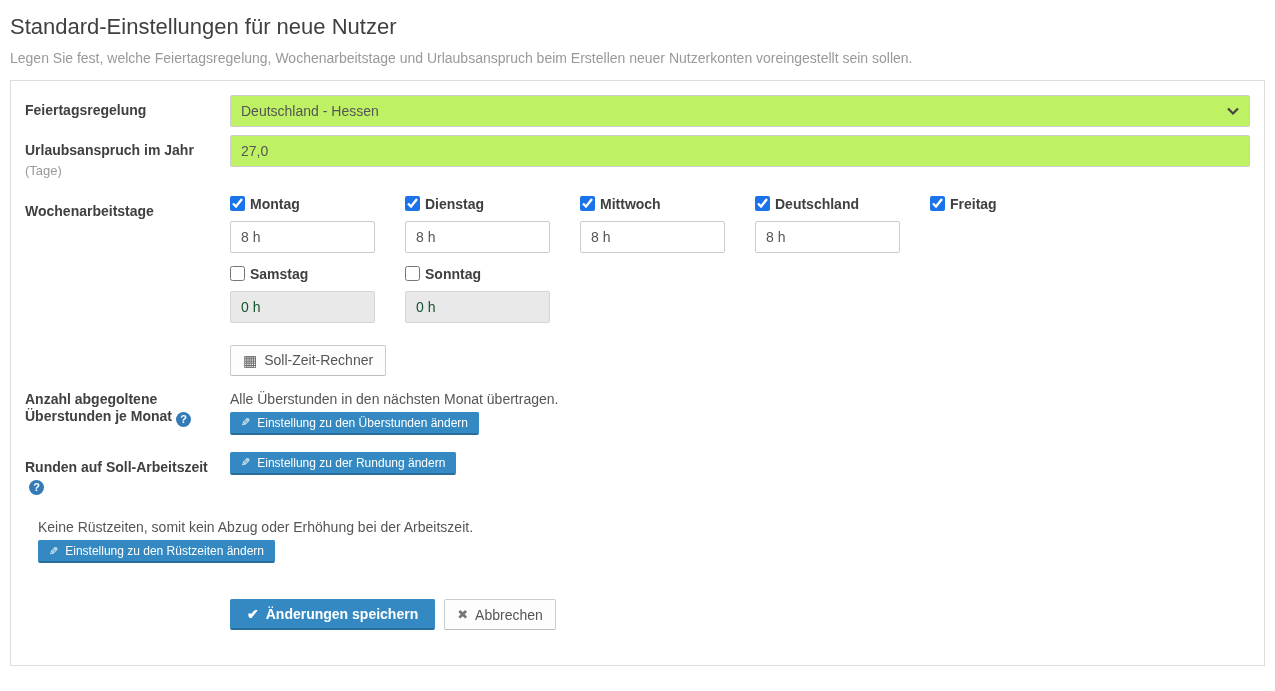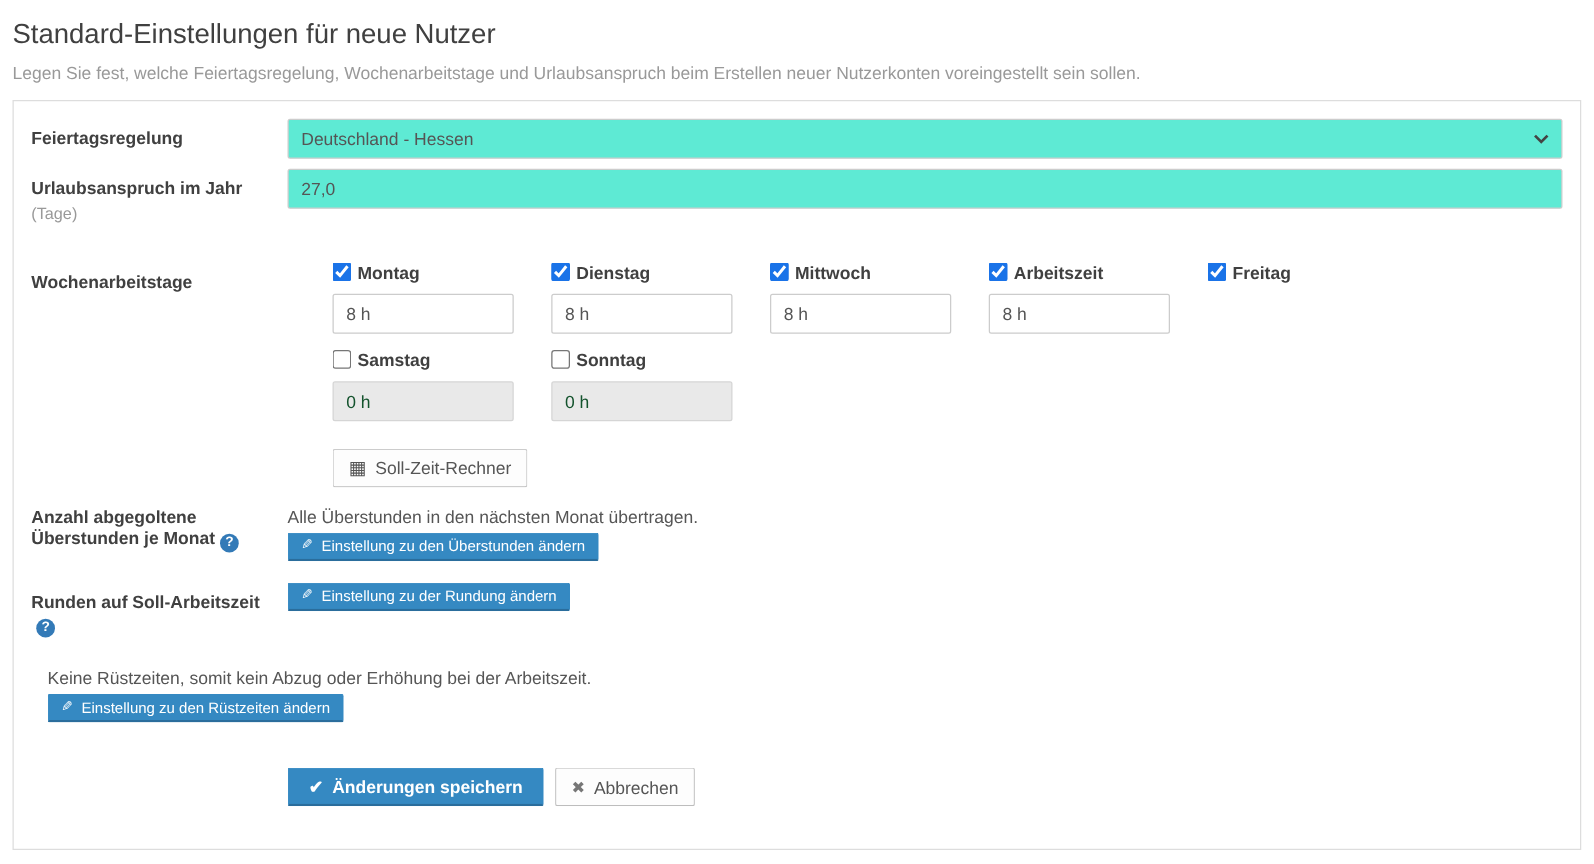--- a/index.html
+++ b/index.html
@@ -13,25 +13,25 @@
   .page{padding:12px 10px 0 10px;}
   .page-title{font-size:22px;font-weight:400;color:var(--title-text);margin:2px 0 10px 0;}
   .page-subtitle{font-size:14px;color:var(--muted-text);margin:0 0 14px 0;}
   .panel{border:1px solid var(--panel-border);background:#fff;padding:14px;min-height:586px;}
   .form-row{display:flex;margin-bottom:8px;}
   .label-col{width:192px;flex:0 0 192px;text-align:left;padding-top:7px;}
   .label-col .lbl{font-size:14px;font-weight:bold;color:var(--title-text);line-height:1.25;}
   .label-col .sublbl{font-size:13px;color:var(--muted-text);margin-top:3px;}
   .control-col{flex:1;margin-left:13px;padding-right:0;}
   .text-input,.select-input{width:100%;height:32px;border:1px solid var(--border);border-radius:2px;
-    padding:0 10px;font-size:14px;color:var(--input-text);font-family:"Liberation Sans",sans-serif;background:#5eead4;outline:none;}
+    padding:0 10px;font-size:14px;color:var(--input-text);font-family:"Liberation Sans",sans-serif;background:#bef264;outline:none;}
   .select-wrap{position:relative;width:100%;}
   .select-input{appearance:none;-webkit-appearance:none;-moz-appearance:none;padding-right:30px;}
   .select-chevron{position:absolute;right:10px;top:9px;pointer-events:none;color:#444;display:block;width:14px;height:14px;}
-  .row-workdays{margin-top:32px;gap:36px;}
+  .row-workdays{margin-top:18px;}
   .week-row{display:flex;gap:30px;}
   .week-row.second{margin-top:13px;}
   .day-col{width:145px;flex:0 0 145px;}
   .day-head{display:flex;align-items:center;margin-bottom:9px;}
   .day-head input[type=checkbox]{width:15px;height:15px;margin:0 5px 0 0;accent-color:var(--checkbox);}
   .day-name{font-size:14px;color:var(--title-text);font-weight:bold;}
   .day-col.day-checked .day-name{font-weight:bold;}
   .hours-input{width:100%;height:32px;border:1px solid var(--border);border-radius:2px;padding:0 10px;
     font-size:14px;color:var(--input-text);font-family:"Liberation Sans",sans-serif;}
   .hours-input:disabled{background:var(--disabled-bg);border-color:#d5d5d5;color:#14532d;}
@@ -115,21 +115,21 @@
           <div class="day-col day-checked">
             <label class="day-head">
               <input type="checkbox" checked="" style="">
               <span class="day-name">Mittwoch</span>
             </label>
             <input type="text" class="hours-input" value="8 h" style="">
           </div>
           <div class="day-col day-checked">
             <label class="day-head">
               <input type="checkbox" checked="" style="">
-              <span class="day-name">Arbeitszeit</span>
+              <span class="day-name">Deutschland</span>
             </label>
             <input type="text" class="hours-input" value="8 h" style="">
           </div>
           <div class="day-col day-checked">
             <label class="day-head">
               <input type="checkbox" checked="" style="">
               <span class="day-name">Freitag</span>
             </label>
           </div>
         </div>

